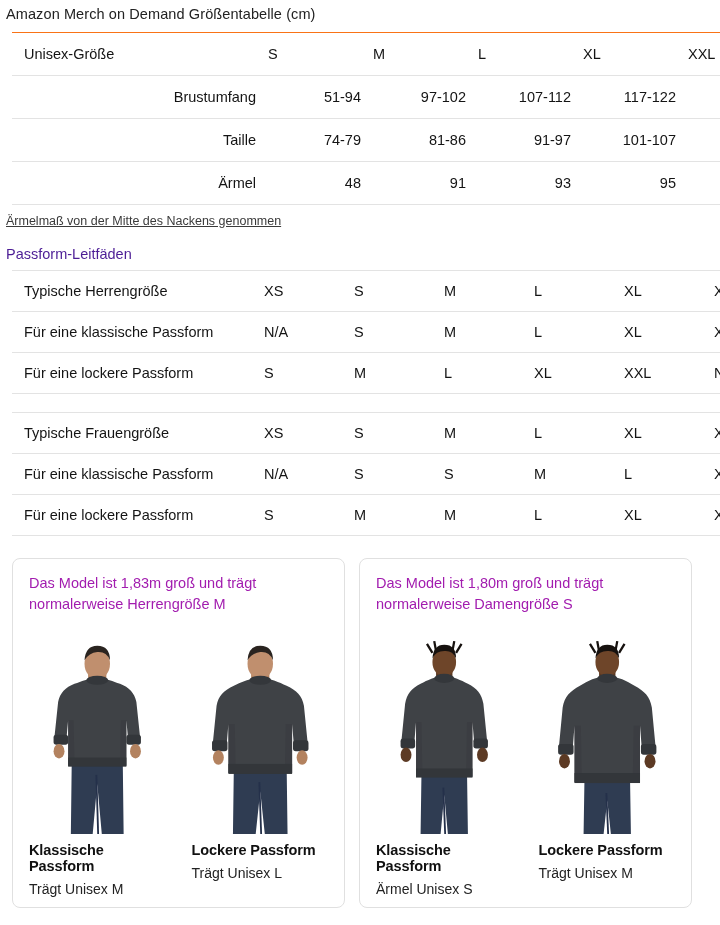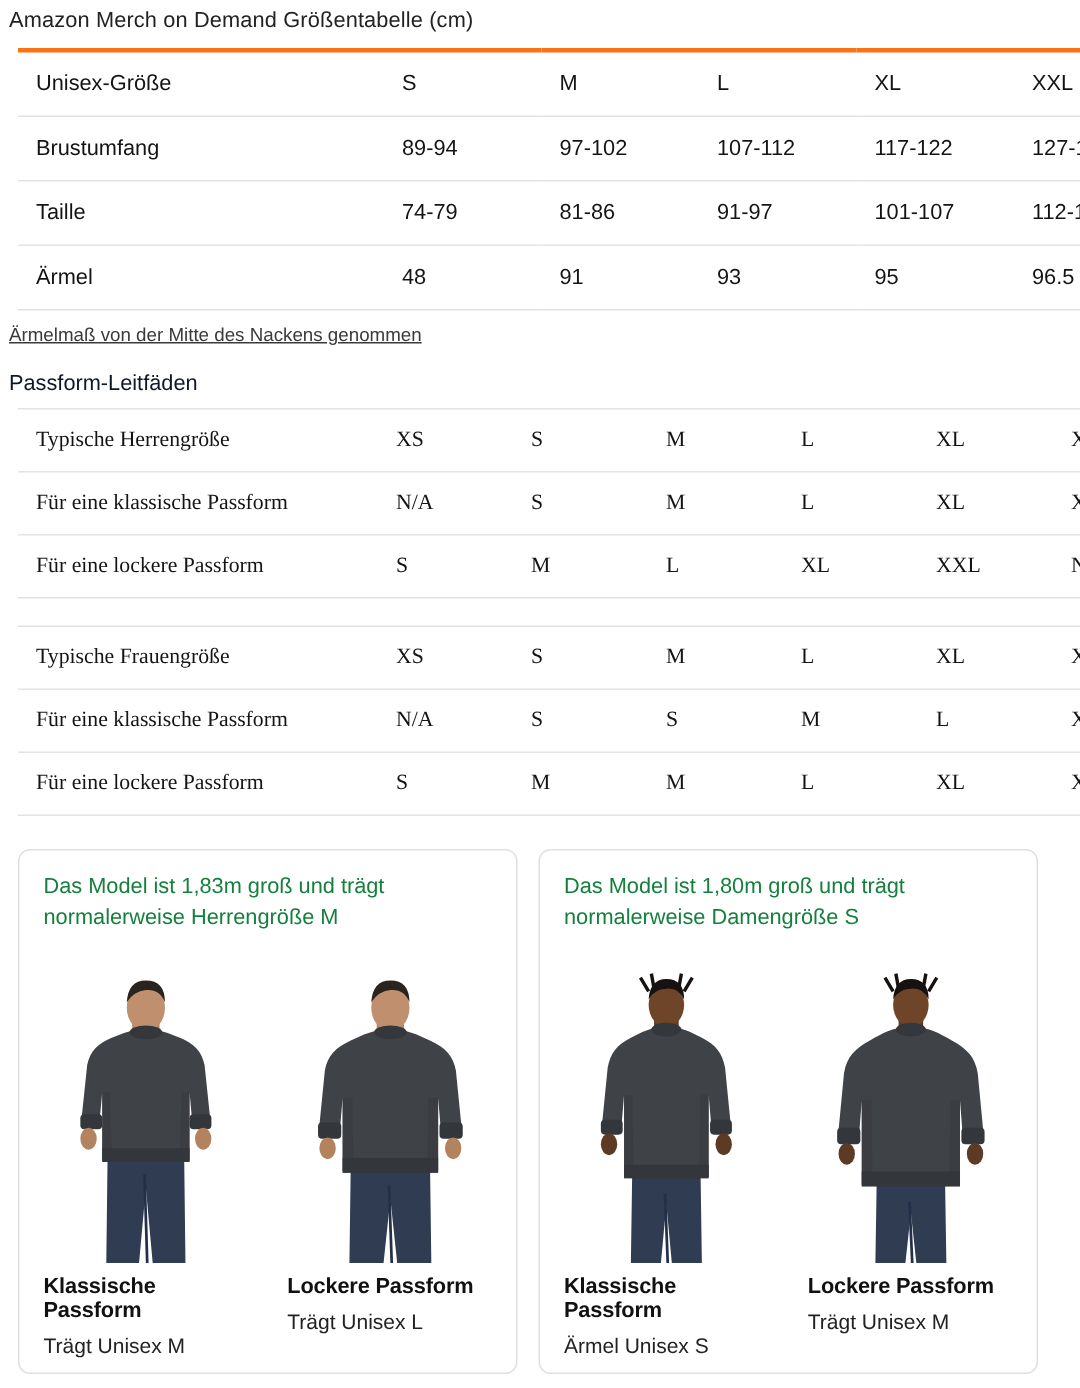--- a/index.html
+++ b/index.html
@@ -31,56 +31,56 @@
   table.sizetable {
     width: 696px;
     margin: 0 0 0 12px;
     border-collapse: collapse;
     table-layout: fixed;
   }
   table.sizetable td {
     font-size: 14.5px;
     color: #141414;
     padding: 13px 0 13px 12px;
-    border-top: 3px solid #f97316;
+    border-top: 1px solid #f97316;
     border-bottom: 1px solid #e3e3e3;
     vertical-align: middle;
     white-space: nowrap;
   }
   table.sizetable tr:not(:first-child) td {
     border-top: none;
+    text-align: right;
   }
   .c-label { width: 232px; }
   .c-val { width: 93px; }
   .note {
     font-size: 12.5px;
     color: #3a3a3a;
     padding: 9px 0 0 6px;
     text-decoration: underline;
   }
   .section-head {
     font-size: 14.5px;
-    color: #0f172a;
+    color: #4c1d95;
     padding: 18px 0 8px 6px;
   }
   .fit-table {
     width: 696px;
     margin: 0 0 0 12px;
     border-collapse: collapse;
     table-layout: fixed;
   }
   .fit-table td {
     font-size: 14.5px;
     color: #141414;
     padding: 12px 0 12px 12px;
     border-top: 1px solid #e3e3e3;
     border-bottom: 1px solid #e3e3e3;
     vertical-align: middle;
     white-space: nowrap;
-    font-family: Liberation Serif, serif;
   }
   .fit-table tr:not(:first-child) td {
     border-top: none;
   }
   .f-label { width: 228px; }
   .f-val { width: 78px; }
   .gap { height: 18px; }
 
   .models {
     display: flex;
@@ -91,21 +91,21 @@
     flex: 1 1 0;
     border: 1px solid #e0e0e0;
     border-radius: 8px;
     padding: 14px 16px 10px 16px;
     box-sizing: border-box;
     min-width: 0;
   }
   .model-caption {
     font-size: 14.5px;
     line-height: 1.45;
-    color: #15803d;
+    color: #a21caf;
     margin-bottom: 4px;
   }
   .figs {
     display: flex;
     gap: 26px;
     justify-content: space-between;
   }
   .fig {
     flex: 1 1 0;
     min-width: 0;
@@ -144,21 +144,21 @@
         <tr>
       <td class="c-label">Unisex-Größe</td>
       <td class="c-val">S</td>
       <td class="c-val">M</td>
       <td class="c-val">L</td>
       <td class="c-val">XL</td>
       <td class="c-val">XXL</td>
     </tr>
     <tr>
       <td class="c-label">Brustumfang</td>
-      <td class="c-val">89-94</td>
+      <td class="c-val">51-94</td>
       <td class="c-val">97-102</td>
       <td class="c-val">107-112</td>
       <td class="c-val">117-122</td>
       <td class="c-val">127-132</td>
     </tr>
     <tr>
       <td class="c-label">Taille</td>
       <td class="c-val">74-79</td>
       <td class="c-val">81-86</td>
       <td class="c-val">91-97</td>

